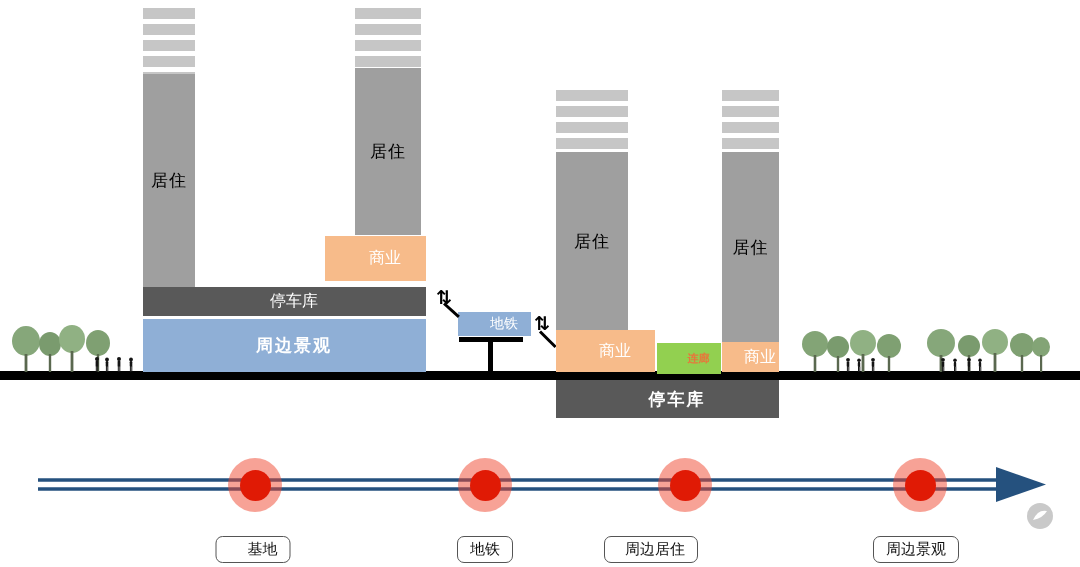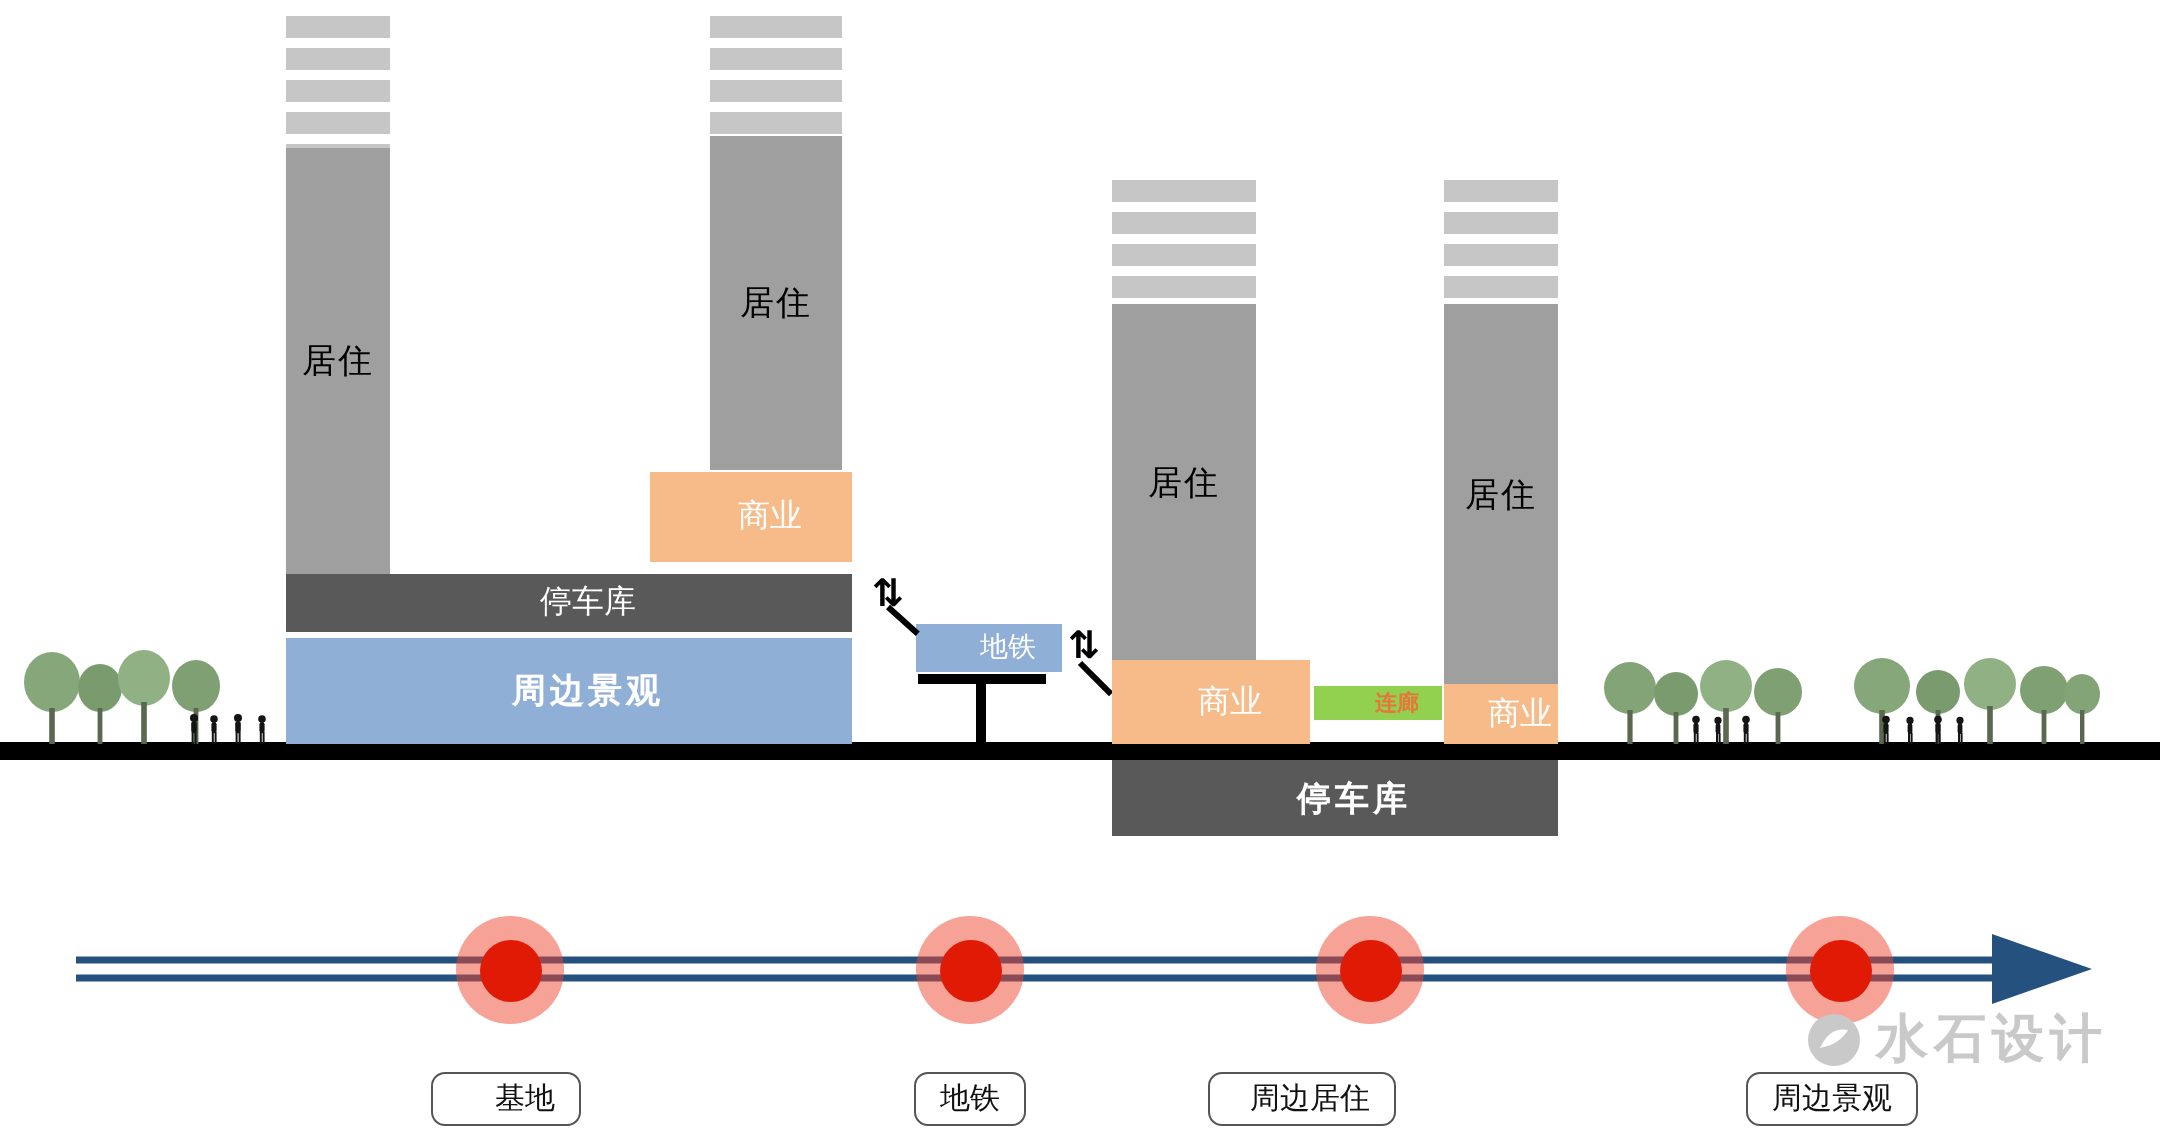--- a/index.html
+++ b/index.html
@@ -96,21 +96,21 @@
 
   <div class="tower" style="left:722px;top:90px;width:57px;height:252px;padding-top:62px;">
     <div class="stripes" style="height:62px;"></div>
     <span class="lbl">居住</span>
   </div>
 
   <div class="block orange f16" style="left:556px;top:330px;width:99px;height:42px;">
     <span>商业</span>
   </div>
 
-  <div class="block green" style="left:657px;top:343px;width:64px;height:17px;text-align:right;">
+  <div class="block green" style="left:657px;top:343px;width:64px;height:31px;text-align:right;">
     <span class="corridor-lbl">连廊</span>
   </div>
 
   <div class="block orange f16" style="left:722px;top:342px;width:57px;height:30px;">
     <span>商业</span>
   </div>
 
   <div class="block dark f17b" style="left:556px;top:380px;width:223px;height:38px;">
     <span>停车库</span>
   </div>
@@ -231,16 +231,15 @@
   <div class="tag" style="left:253px;padding-left:31px;">基地</div>
   <div class="tag" style="left:485px;">地铁</div>
   <div class="tag" style="left:651px;padding-left:20px;">周边居住</div>
   <div class="tag" style="left:916px;">周边景观</div>
 
   <div class="logo">
     <svg width="28" height="28" viewBox="0 0 28 28">
       <circle cx="14" cy="14" r="13" fill="#c9c9c9"></circle>
       <path d="M7 18 q5 -11 14 -9 q-4 7 -14 9z" fill="#ffffff"></path>
     </svg>
-    <span>水石设计</span>
   </div>
 
 </div>
 
 </body></html>

